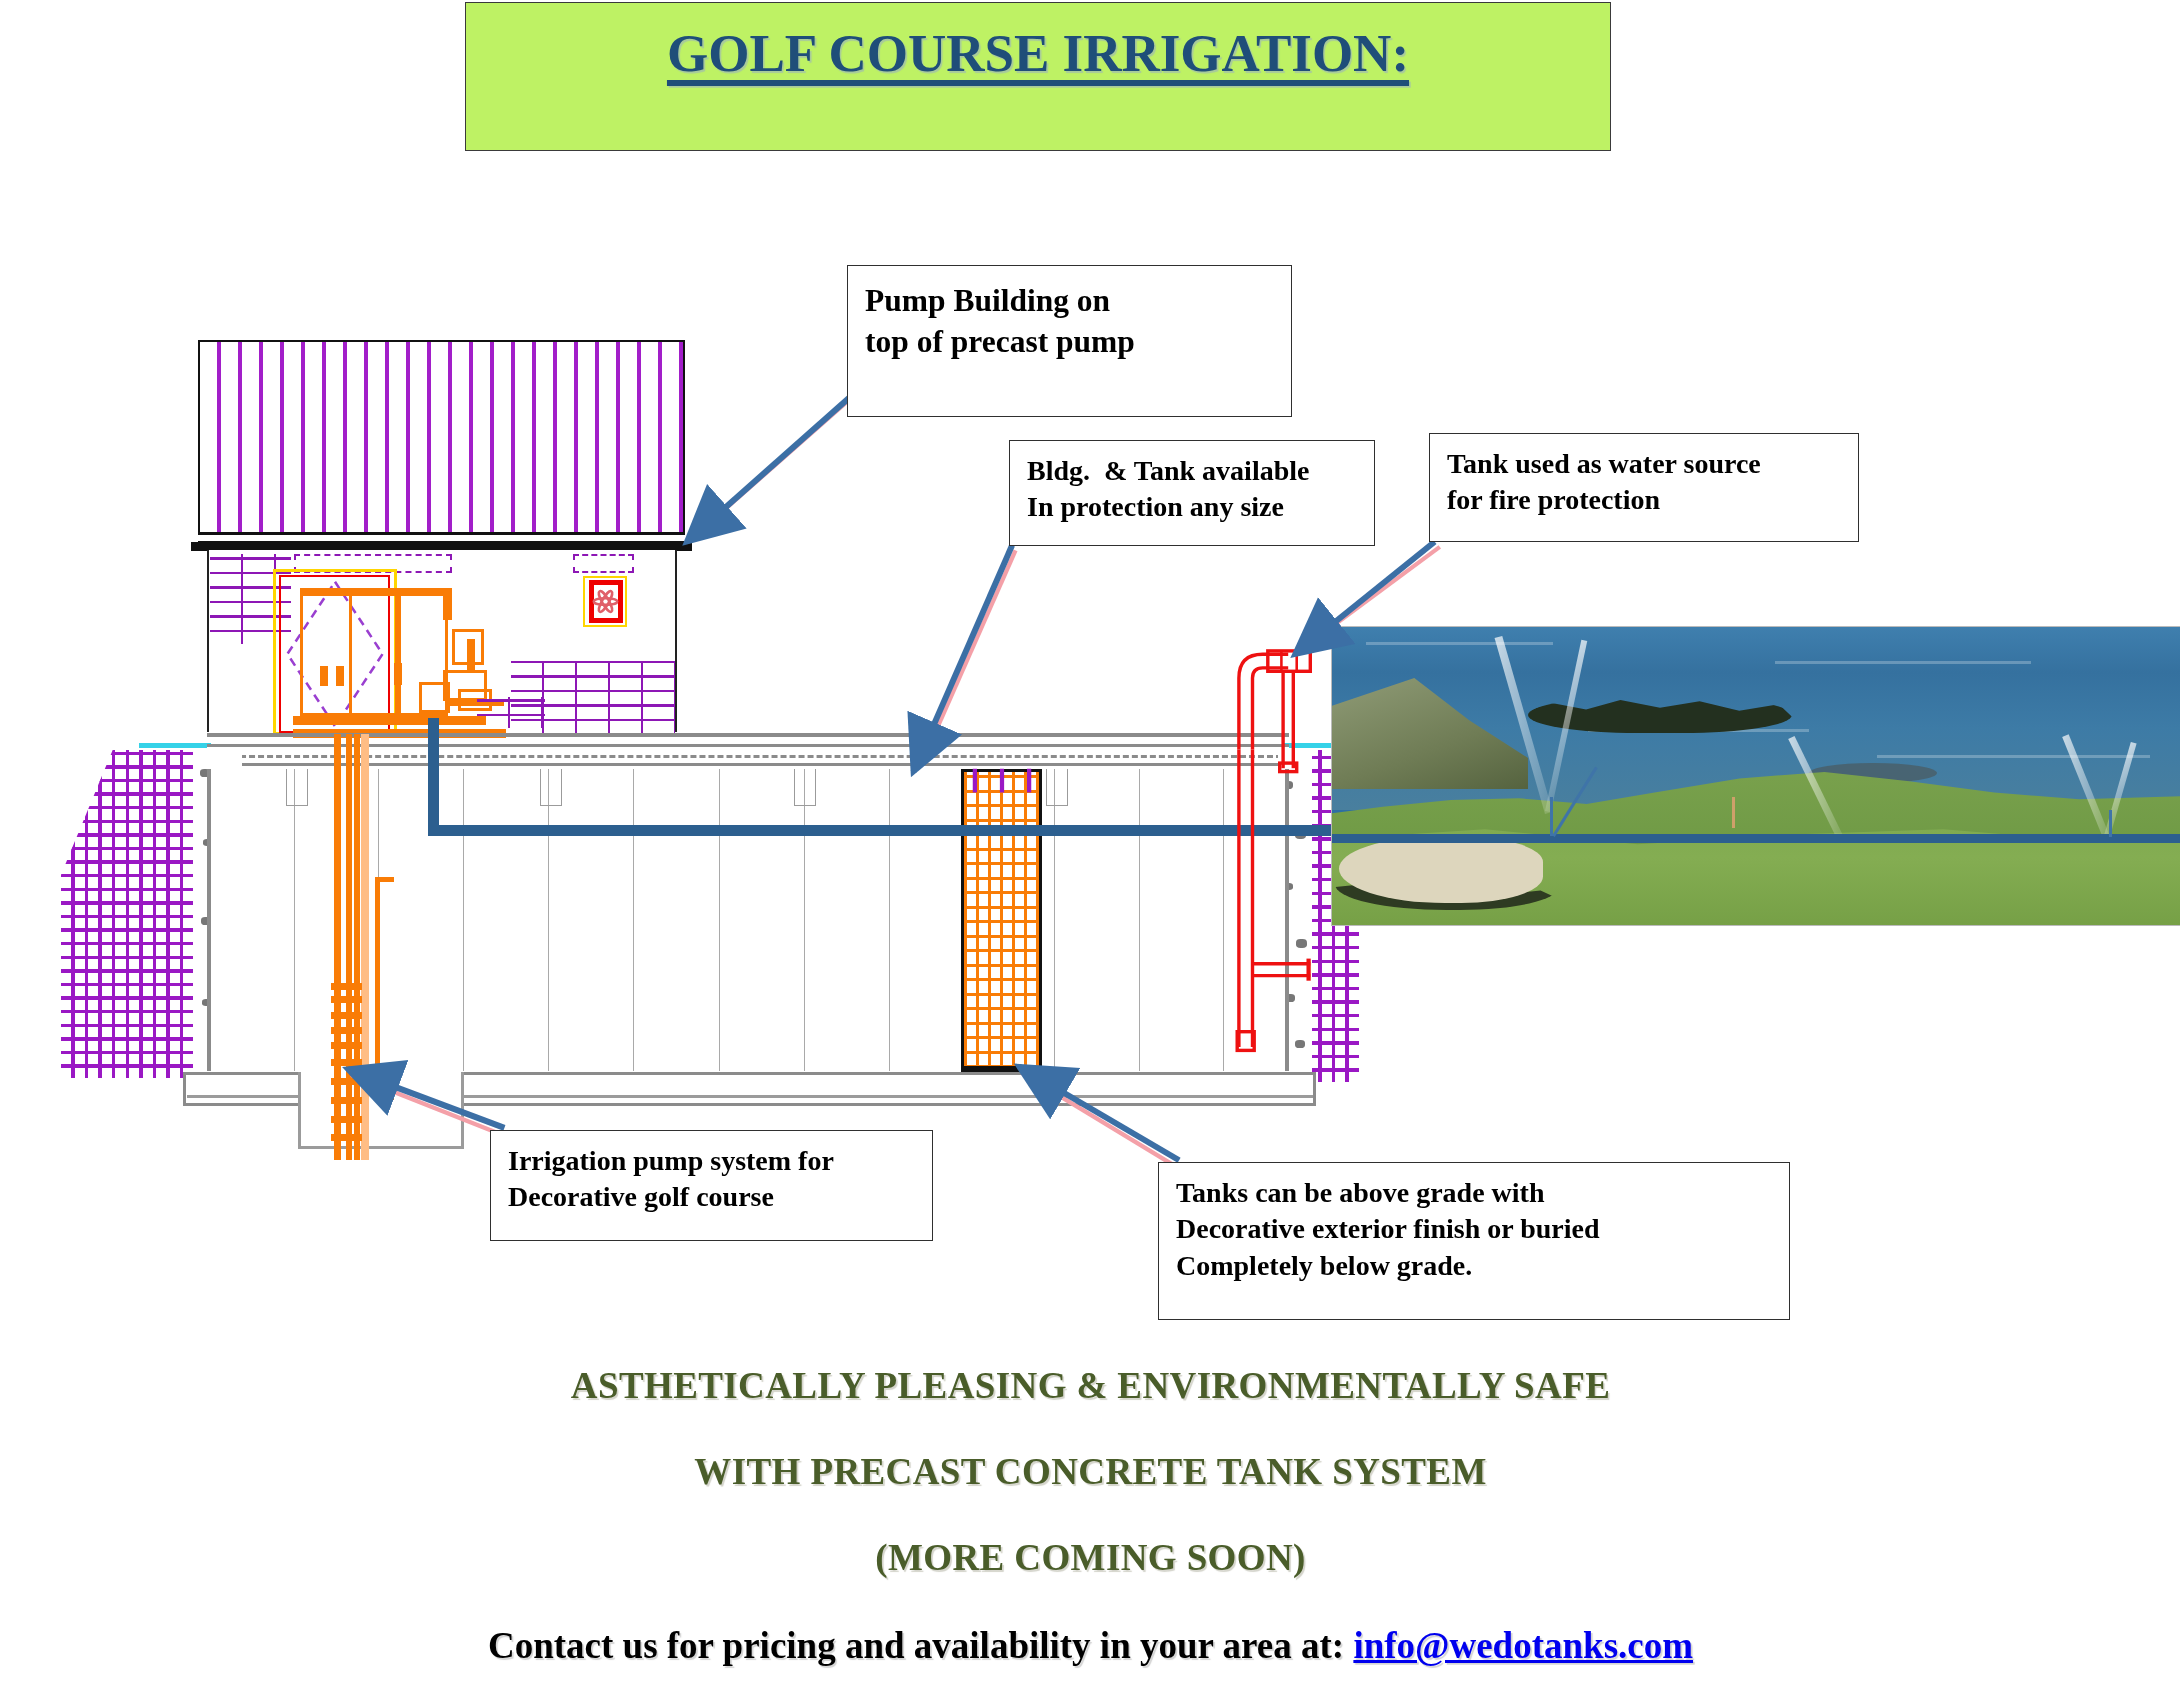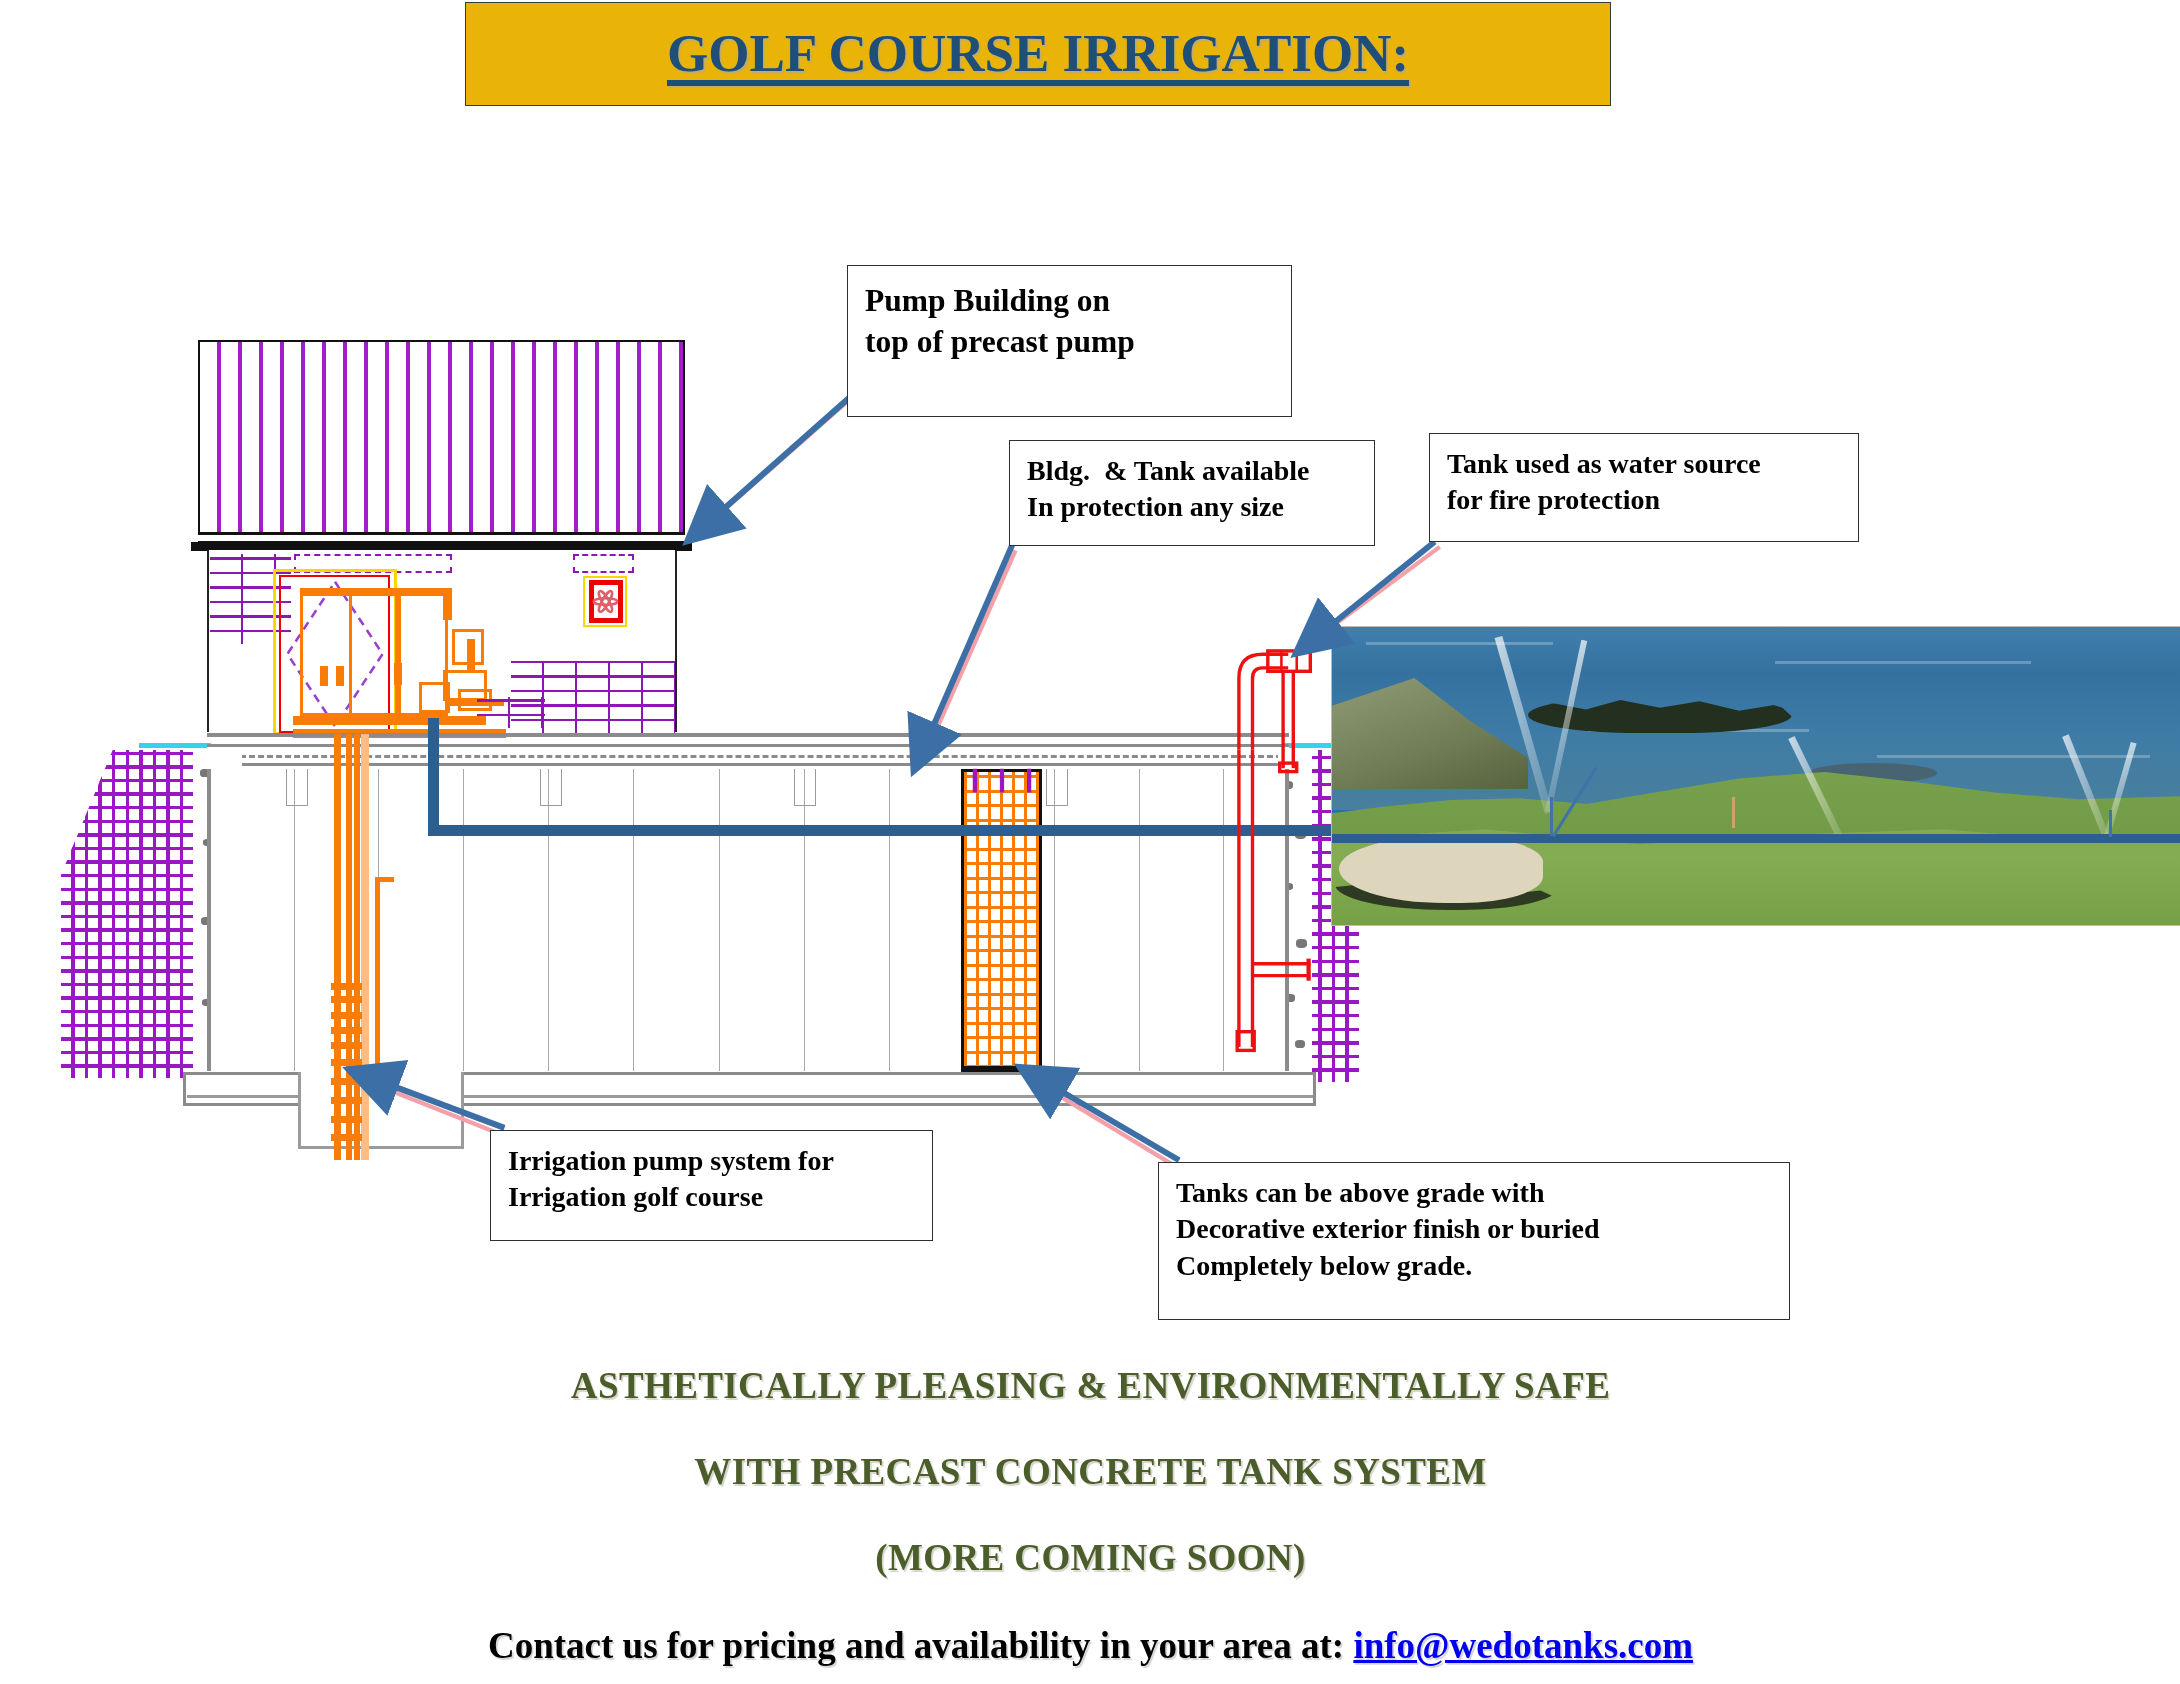--- a/index.html
+++ b/index.html
@@ -2,22 +2,22 @@
 <html style="font-size:13.6px"><head>
 <meta charset="utf-8">
 <style>
   html,body{margin:0;padding:0;background:#fff;}
   body{width:2181px;height:1685px;position:relative;overflow:hidden;
        font-family:"Liberation Serif",serif;}
 
   .abs{position:absolute;}
 
   
-  #title-box{left:465px;top:1.7px;width:1146px;height:104px;
-             border:1.7px solid #3a3a3a;background:#eab308;box-sizing:border-box;
+  #title-box{left:465px;top:1.7px;width:1146px;height:149px;
+             border:1.7px solid #3a3a3a;background:#bef264;box-sizing:border-box;
              display:flex;align-items:flex-start;justify-content:center;}
   #title-text{margin-top:20.4px;font-size:53px;font-weight:bold;color:#1f4e79;
               text-decoration:underline;text-underline-offset:8.5px;
               text-decoration-thickness:6px;letter-spacing:0px;
               text-shadow:1.7px 1.7px 0.9px rgba(150,170,200,.55);}
 
   
   .callout{background:#fff;border:1.7px solid #2f2f2f;box-sizing:border-box;
            font-size:28px;font-weight:bold;color:#000;line-height:1.30;
            padding:12px 15.3px 8.5px 17px;z-index:40;}
@@ -380,21 +380,21 @@
 <div class="abs callout" id="cb-size">
   <div style="white-space:pre">Bldg.  &amp; Tank available</div>
   <div>In protection any size</div>
 </div>
 <div class="abs callout" id="cb-fire">
   <div>Tank used as water source</div>
   <div>for fire protection</div>
 </div>
 <div class="abs callout" id="cb-irrig">
   <div>Irrigation pump system for</div>
-  <div>Irrigation golf course</div>
+  <div>Decorative golf course</div>
 </div>
 <div class="abs callout" id="cb-grade">
   <div>Tanks can be above grade with</div>
   <div>Decorative exterior finish or buried</div>
   <div>Completely below grade.</div>
 </div>
 
 <div class="abs greenline" id="g1">ASTHETICALLY PLEASING &amp; ENVIRONMENTALLY SAFE</div>
 <div class="abs greenline" id="g2">WITH PRECAST CONCRETE TANK SYSTEM</div>
 <div class="abs greenline" id="g3">(MORE COMING SOON)</div>

